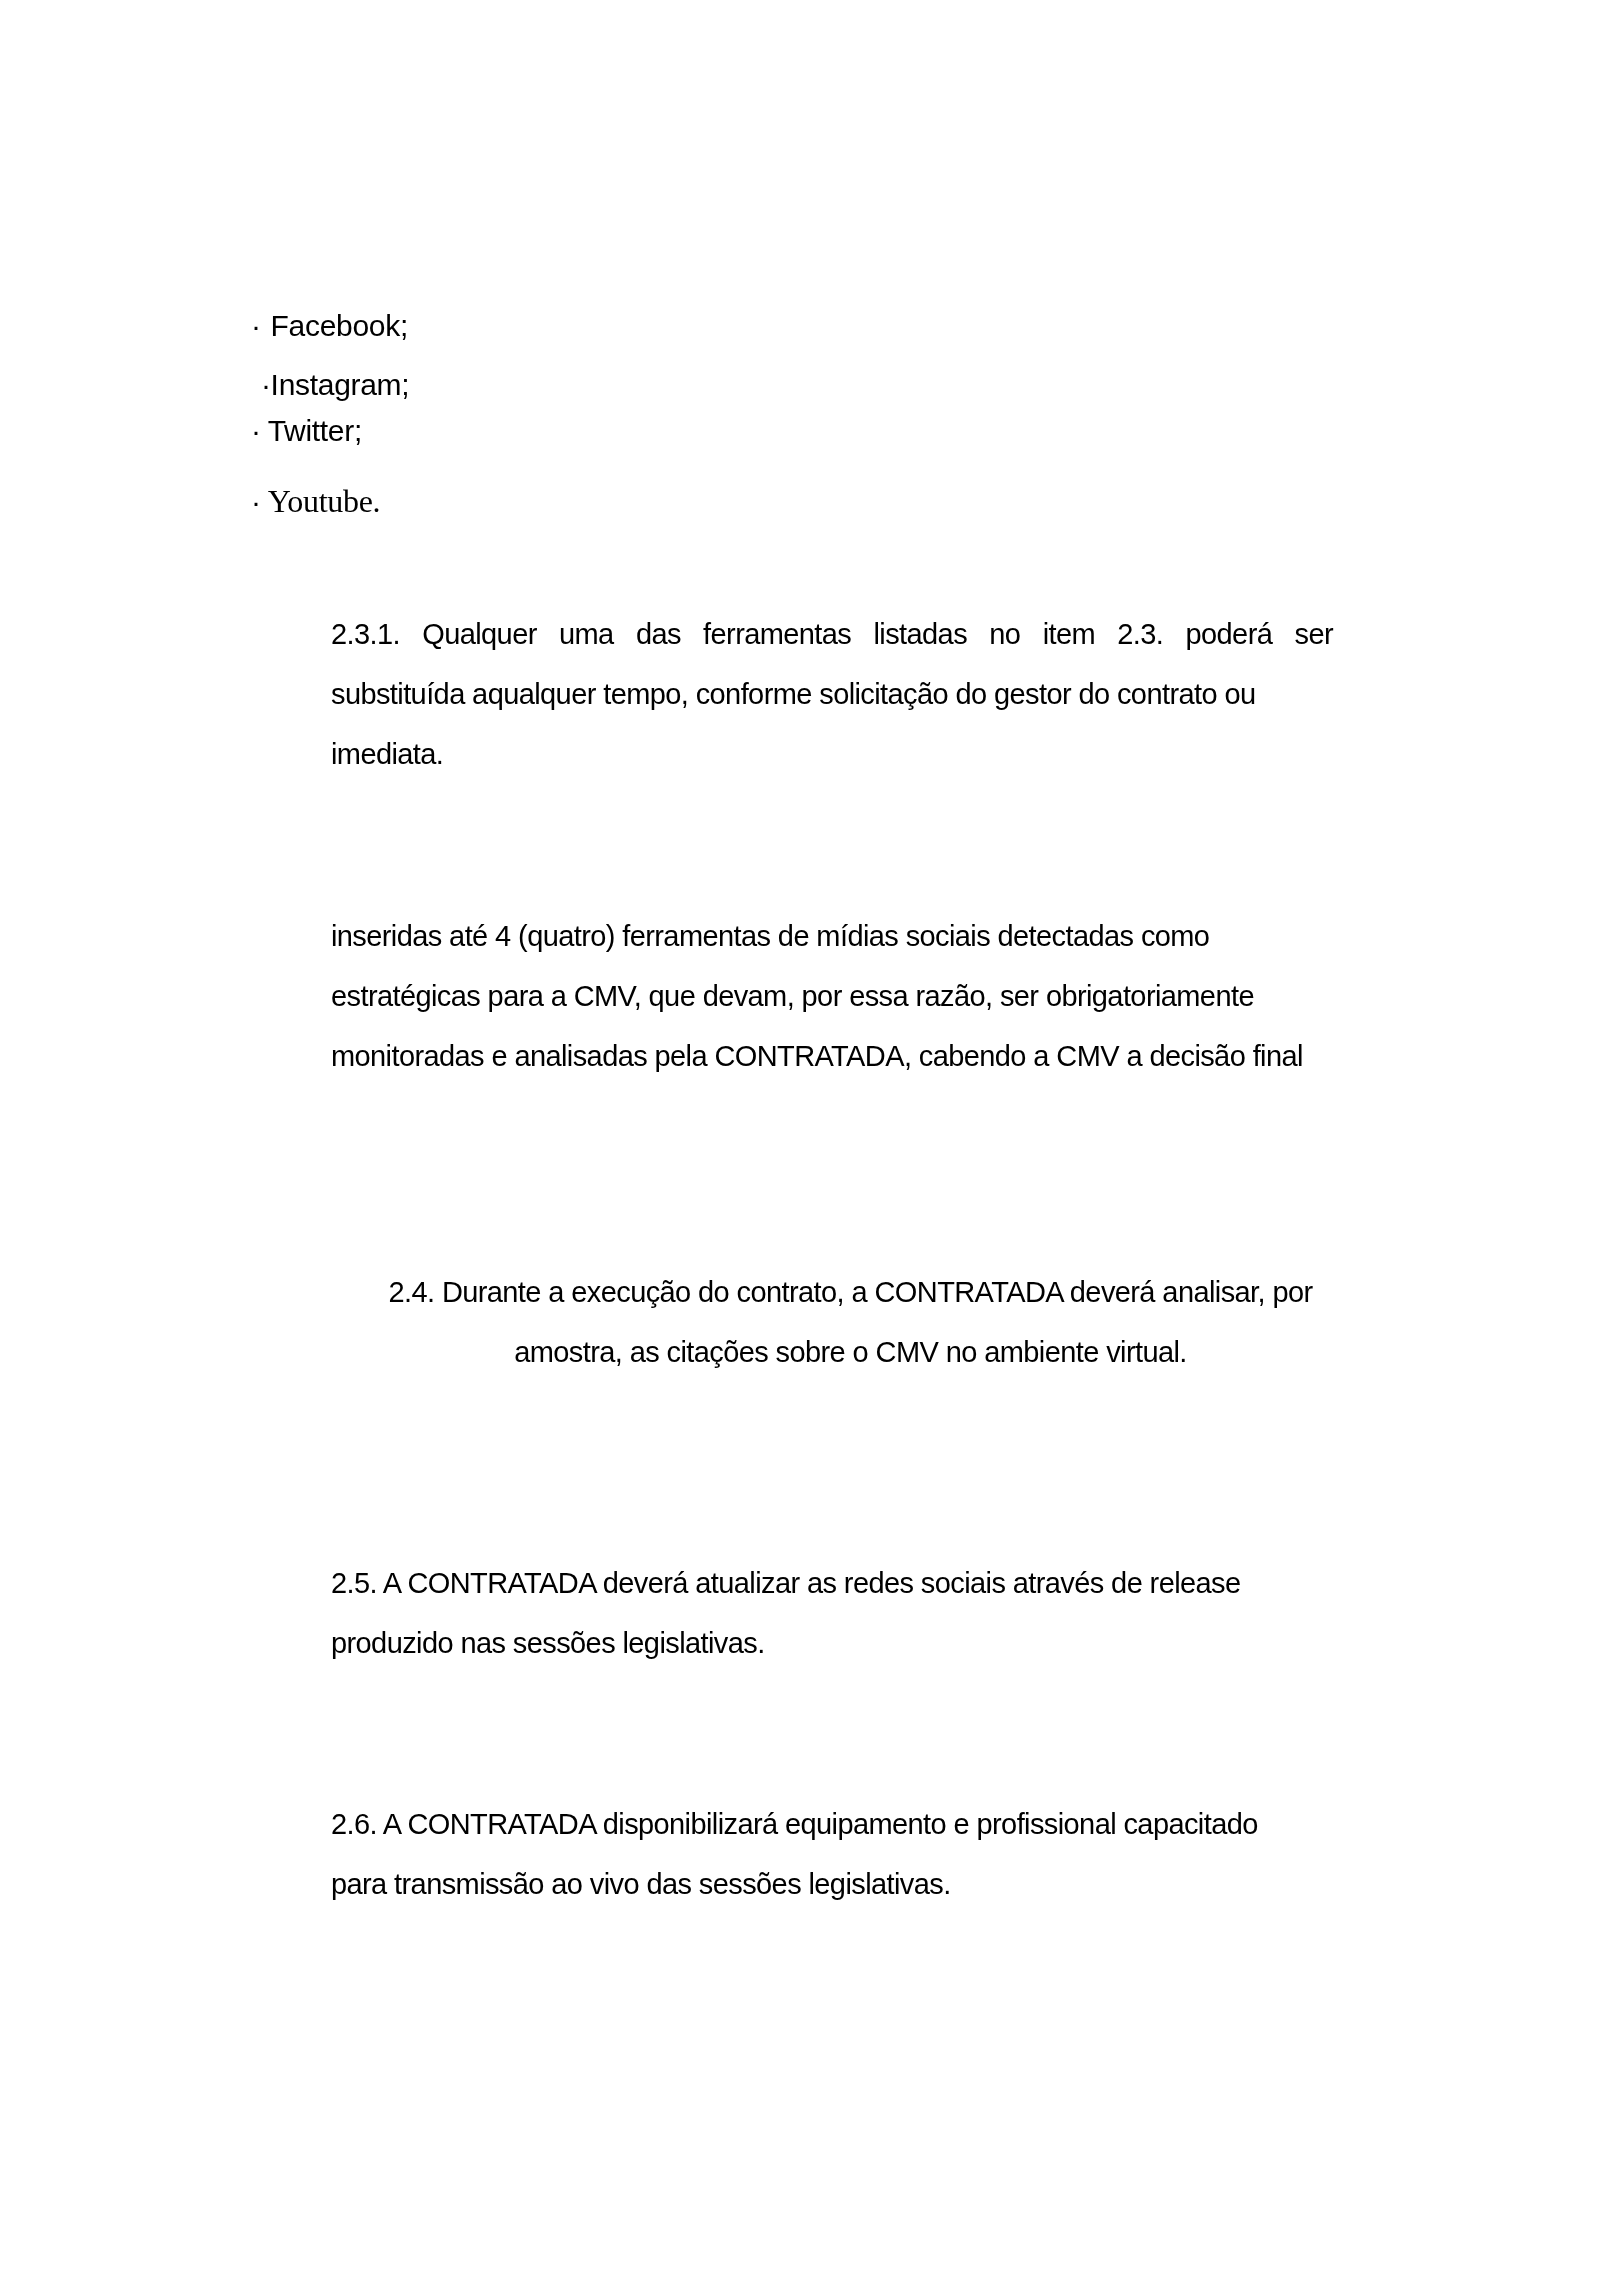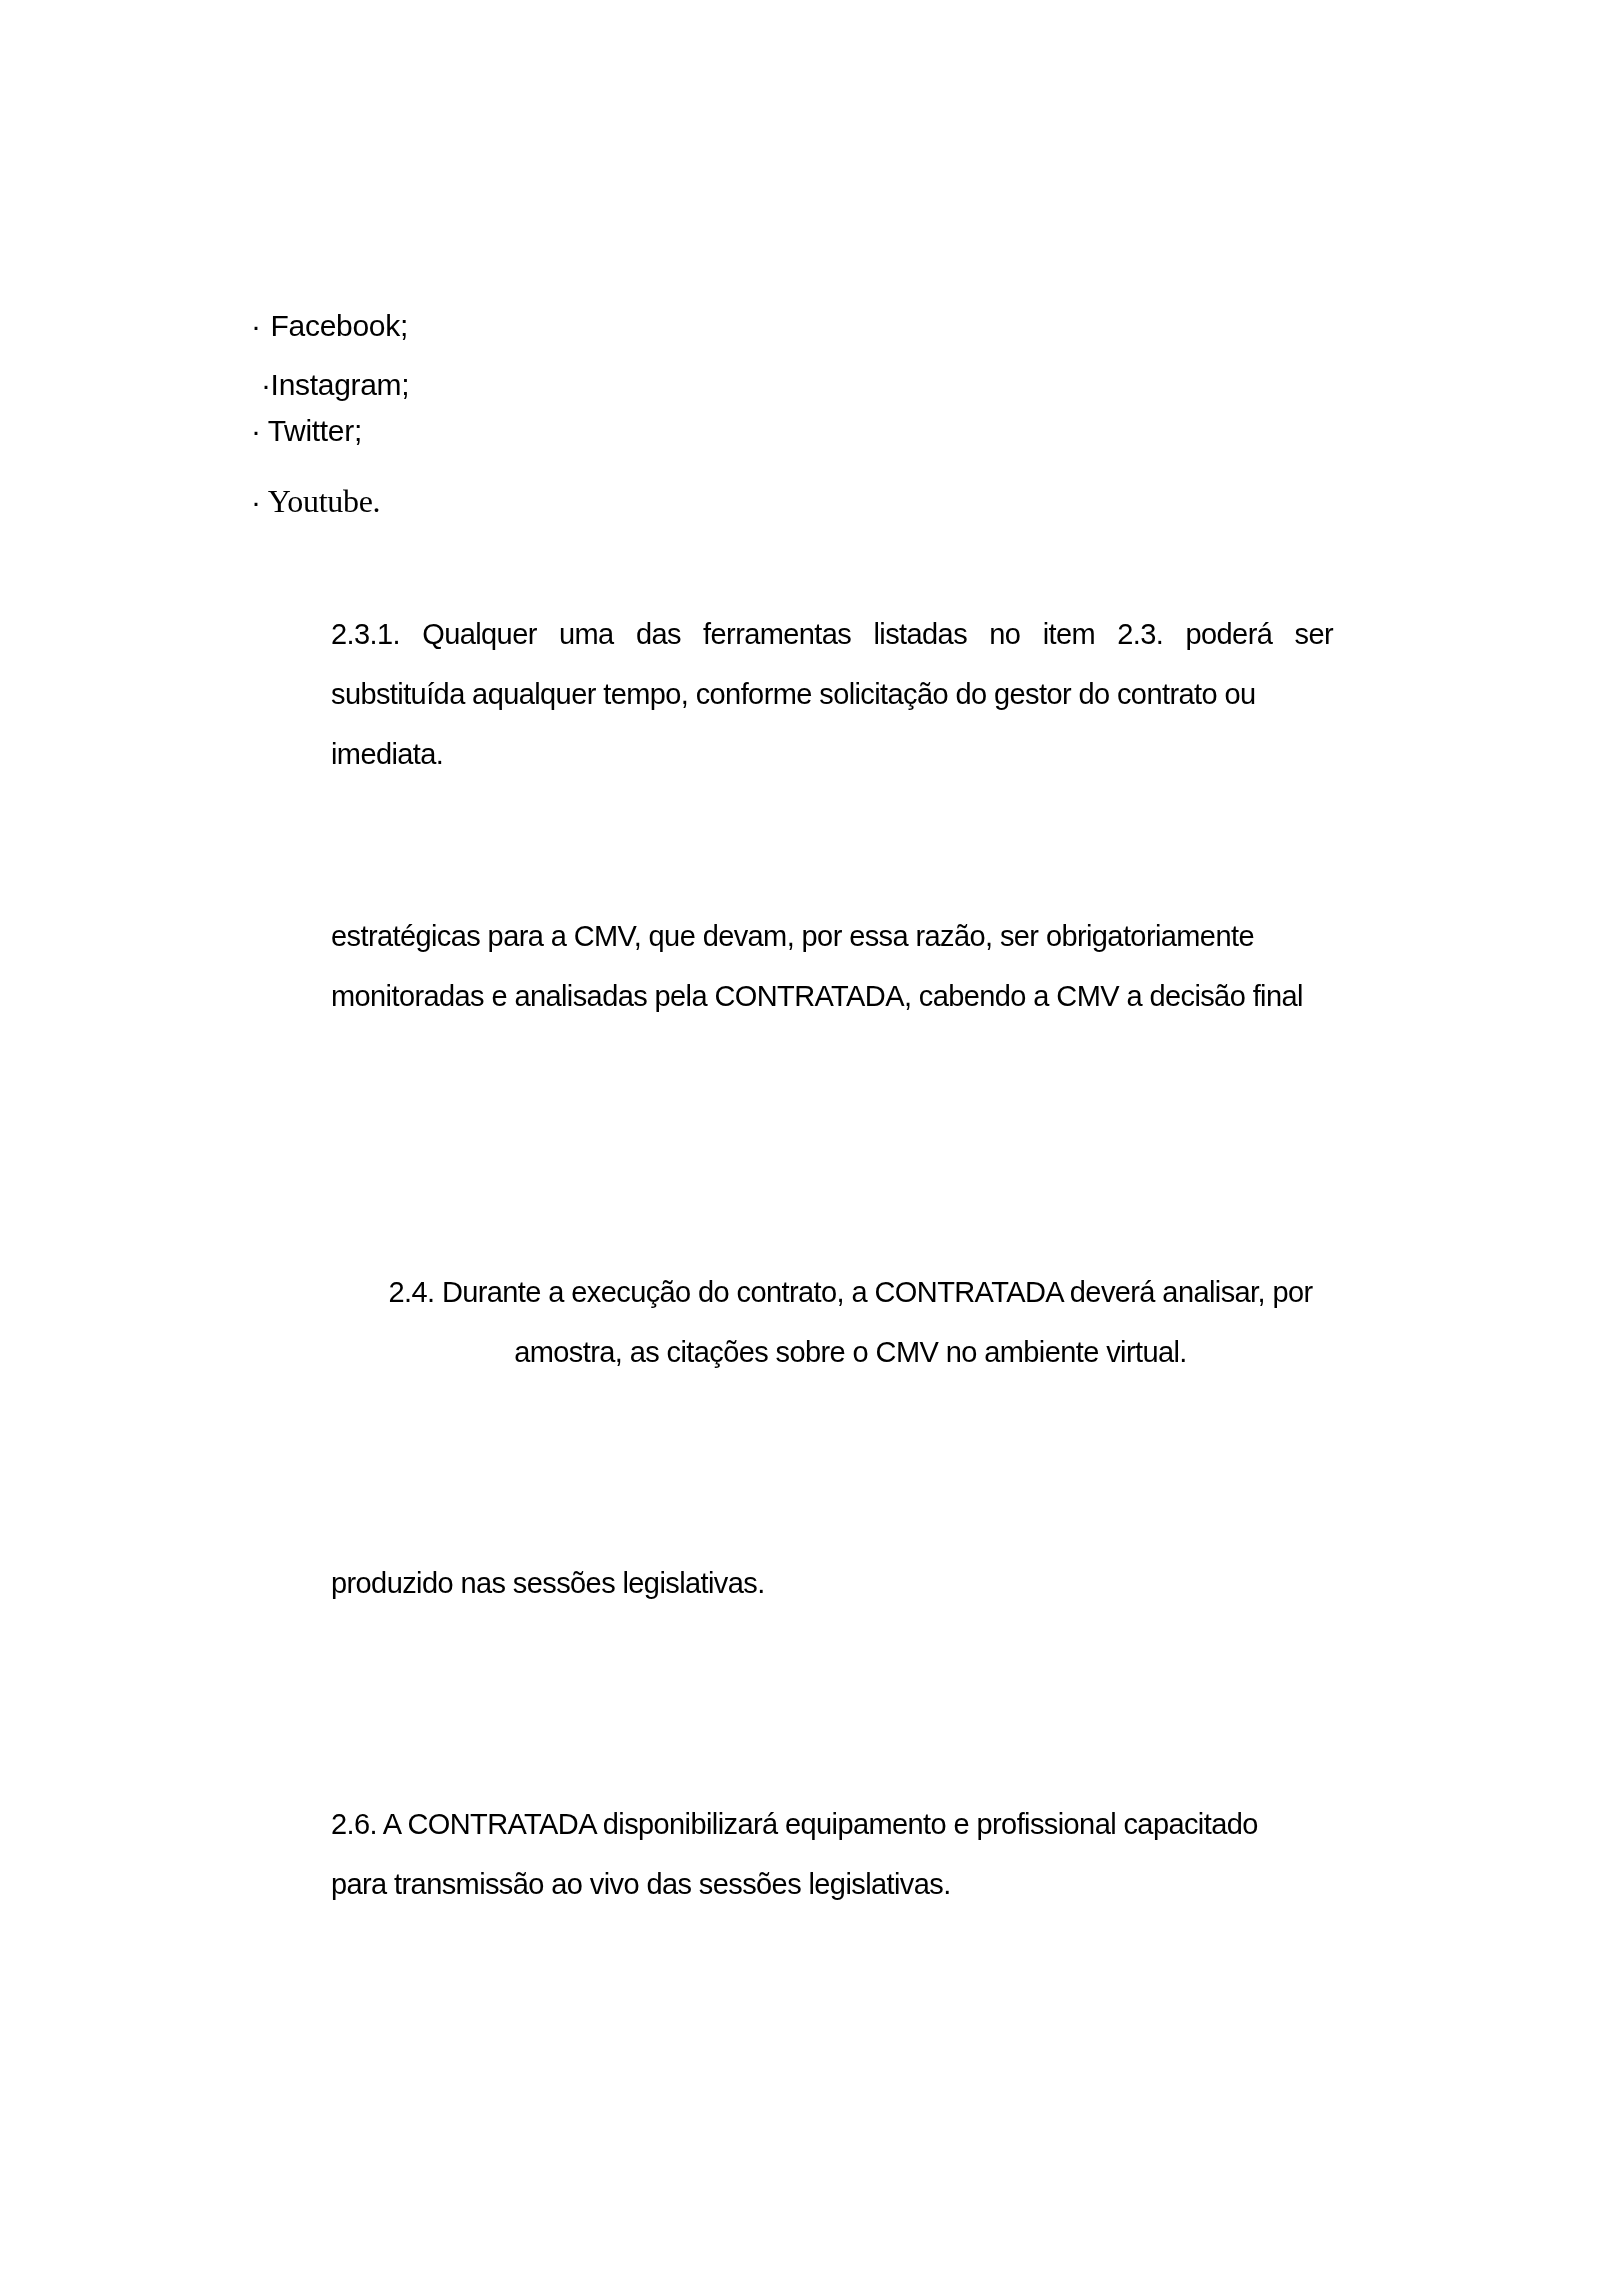--- a/index.html
+++ b/index.html
@@ -30,30 +30,32 @@
   </div>
 </div>
 
 <div class="para" style="top:604px;">
   <span class="line justify" style="width:1002px;">2.3.1. Qualquer  uma  das  ferramentas  listadas  no  item  2.3.  poderá  ser</span>
   <span class="line">substituída  aqualquer tempo, conforme solicitação do gestor do contrato ou</span>
   <span class="line">imediata.</span>
 </div>
 
 <div class="para" style="top:906px;">
+  <span class="line">inseridas até 4 (quatro) ferramentas de mídias sociais detectadas como</span>
   <span class="line">estratégicas para a CMV, que devam, por essa razão, ser obrigatoriamente</span>
   <span class="line">monitoradas e analisadas pela CONTRATADA, cabendo a CMV a decisão final</span>
 </div>
 
 <div class="para" style="top:1262px;text-align:center;">
   <span class="line">2.4. Durante a execução do contrato, a CONTRATADA deverá analisar, por</span>
   <span class="line">amostra, as citações sobre o CMV no ambiente virtual.</span>
 </div>
 
 <div class="para" style="top:1553px;">
+  <span class="line">2.5. A CONTRATADA deverá atualizar as redes sociais através de release</span>
   <span class="line">produzido nas sessões legislativas.</span>
 </div>
 
 <div class="para" style="top:1794px;">
   <span class="line">2.6. A CONTRATADA disponibilizará equipamento e profissional capacitado</span>
   <span class="line">para transmissão ao vivo das sessões legislativas.</span>
 </div>
 
 
 </body></html>

